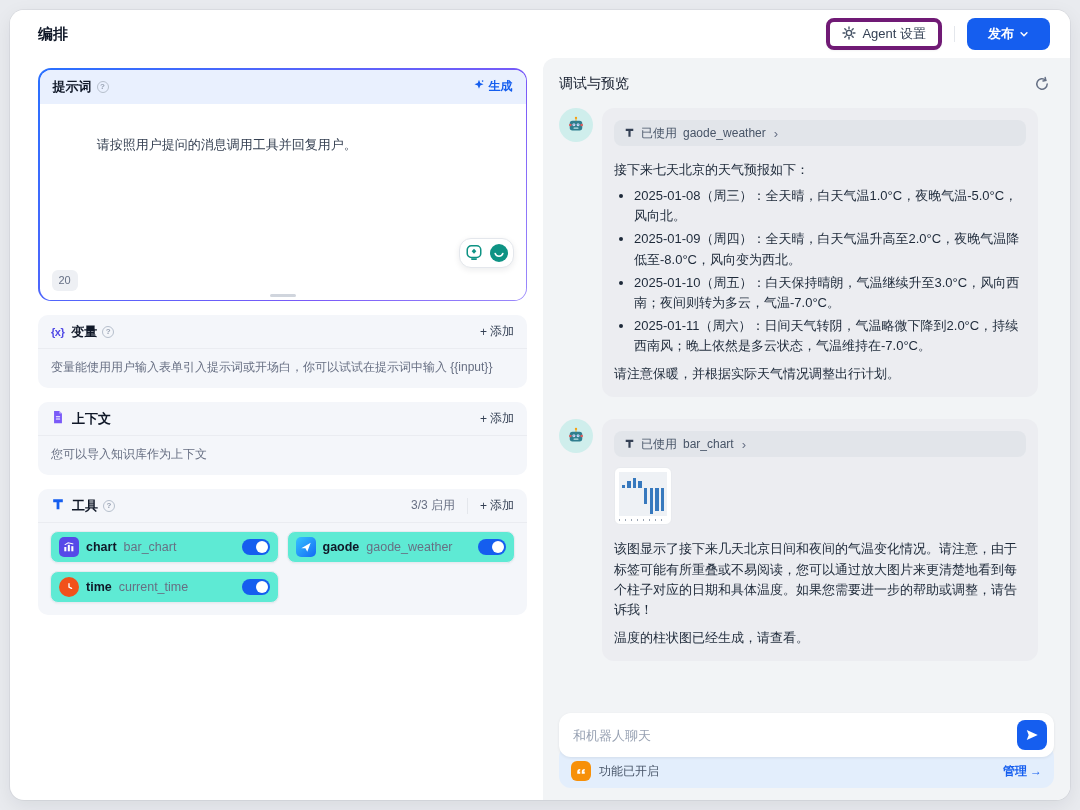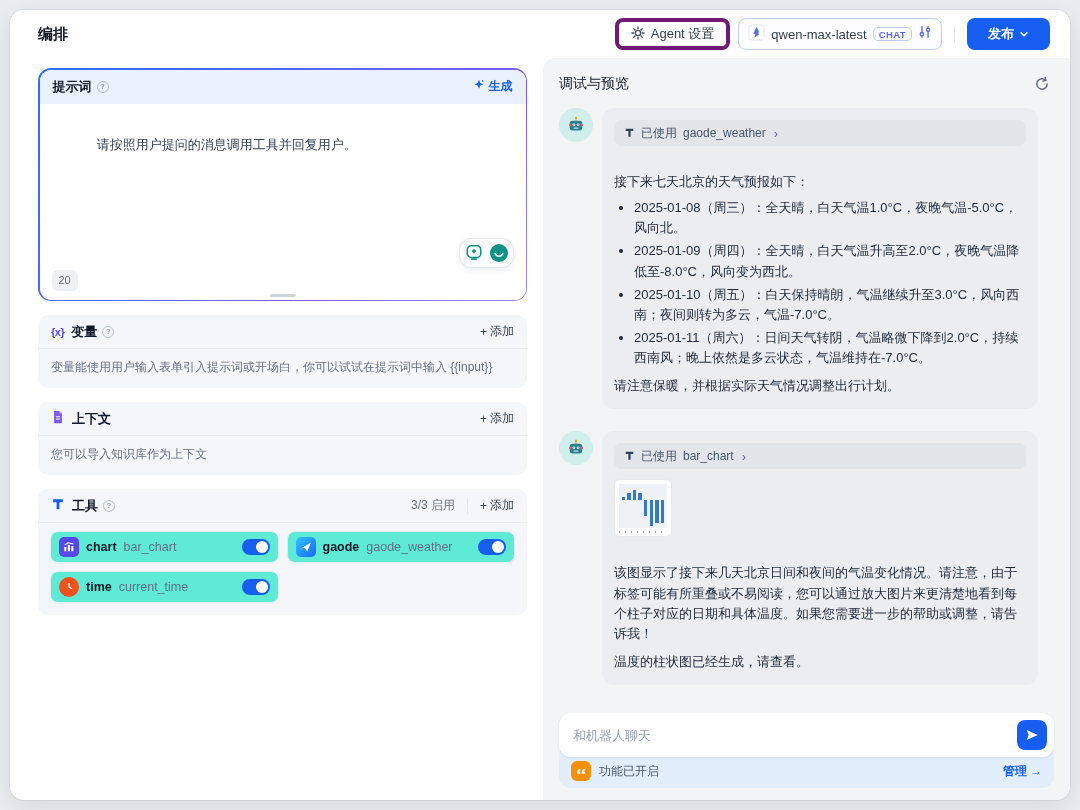--- a/index.html
+++ b/index.html
@@ -61,21 +61,21 @@
   .panel-title { font-size:14px; font-weight:normal; color:#101828; }
   .refresh-btn { width:24px; height:24px; display:flex; align-items:center; justify-content:center; cursor:pointer; }
   .chat-area { flex:1; min-height:0; overflow:hidden; margin-top:10px; display:flex; flex-direction:column; gap:22px; }
   .msg-row { display:flex; gap:9px; }
   .avatar-bot { width:34px; height:34px; border-radius:50%; background:#cfeeec; flex:none; display:flex; align-items:center; justify-content:center; }
   .bubble-bot { flex:1; background:#ecedf1; border-radius:12px; padding:12px 12px 13px; margin-right:16px; min-width:0; }
   .tool-used { width:100%; height:26px; background:#e2e5ea; border-radius:8px; display:flex; align-items:center; gap:6px; padding:0 10px; cursor:pointer; }
   .tool-used-text { font-size:12px; color:#475467; }
   .tool-used-name { font-size:12px; color:#475467; }
   .tool-chevron { font-size:13px; color:#667085; margin-left:2px; }
-  .msg-text { font-size:13px; color:#1d2939; line-height:1.55; margin-top:26px; }
+  .msg-text { font-size:13px; color:#1d2939; line-height:1.55; margin-top:14px; }
   .msg-text.tight { margin-top:8px; }
   ul.forecast { margin:6px 0 0 0; padding-left:20px; }
   ul.forecast li { font-size:13px; color:#1d2939; line-height:1.55; margin:3px 0; }
   .user-row { display:flex; justify-content:flex-end; align-items:flex-start; gap:10px; }
   .bubble-user { background:#d7e9fd; border-radius:10px; padding:8px 14px; font-size:13px; color:#1d2939; }
   .avatar-user { width:34px; height:34px; border-radius:50%; background:#1a66ff; color:#fff; font-size:14px; font-weight:bold; display:flex; align-items:center; justify-content:center; flex:none; }
   
   .chart-thumb { width:58px; height:58px; background:#fff; border:1px solid #e8eaee; border-radius:6px; margin:10px 0 2px; padding:4px 4px 8px; cursor:pointer; }
   .chart-plot { position:relative; width:100%; height:100%; background:#eef1f5; }
   .chart-plot::after { content:""; position:absolute; left:0; right:0; bottom:-5px; height:2px; background:repeating-linear-gradient(90deg,#9aa4b2 0 1px, transparent 1px 6px); }
@@ -110,39 +110,20 @@
                 <line x1="12.8" y1="8" x2="14.8" y2="8"></line>
                 <line x1="3.2" y1="3.2" x2="4.6" y2="4.6"></line>
                 <line x1="11.4" y1="11.4" x2="12.8" y2="12.8"></line>
                 <line x1="3.2" y1="12.8" x2="4.6" y2="11.4"></line>
                 <line x1="11.4" y1="4.6" x2="12.8" y2="3.2"></line>
               </g>
             </svg>
         </span>
         <span>Agent 设置</span>
       </div>
-      <div class="model-pill">
-        <span>
-          <svg width="17" height="17" viewBox="0 0 20 20">
-              <rect x="1" y="1" width="18" height="18" rx="4" fill="#fff" stroke="#e0e4f6"></rect>
-              <path d="M10 3.5l3.2 5.5h-2l1.8 3.2-5.6 4.3 1.4-5H6.2L10 3.5z" fill="#6a5cf6"></path>
-              <path d="M10 3.5l-2 6.2 5 .8-3-7z" fill="#3b82f6" opacity=".75"></path>
-            </svg>
-        </span>
-        <span class="model-name">qwen-max-latest</span>
-        <span class="chat-badge">CHAT</span>
-        <span>
-          <svg width="14" height="14" viewBox="0 0 16 16" stroke="#5969f6" stroke-width="1.6" stroke-linecap="round" fill="none">
-              <line x1="4.5" y1="2" x2="4.5" y2="14"></line>
-              <line x1="11.5" y1="2" x2="11.5" y2="14"></line>
-              <circle cx="4.5" cy="10.5" r="1.9" fill="#fff"></circle>
-              <circle cx="11.5" cy="5.5" r="1.9" fill="#fff"></circle>
-            </svg>
-        </span>
-      </div>
       <div class="vdiv"></div>
       <div class="btn-publish">
         <span>发布</span>
         <span>
           <svg width="10" height="10" viewBox="0 0 12 12" fill="none" stroke="#fff" stroke-width="1.8" stroke-linecap="round">
               <polyline points="2.5,4.5 6,8 9.5,4.5"></polyline>
             </svg>
         </span>
       </div>
     </div>

